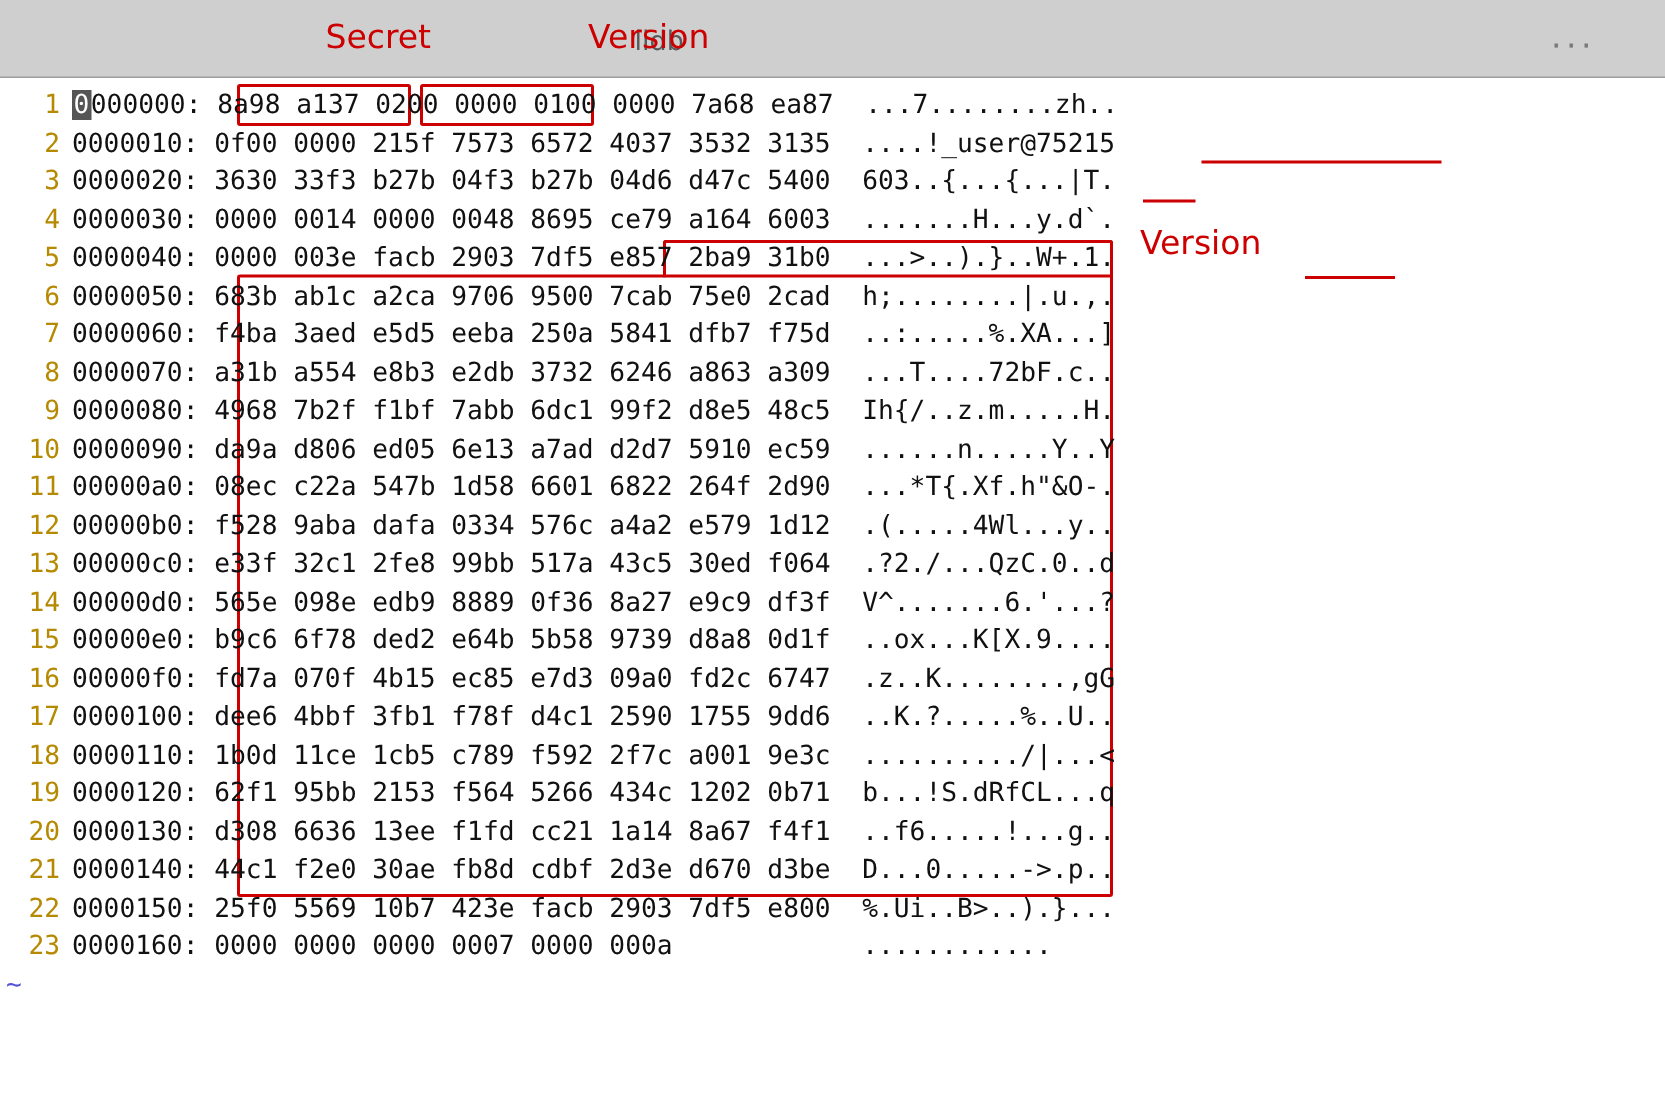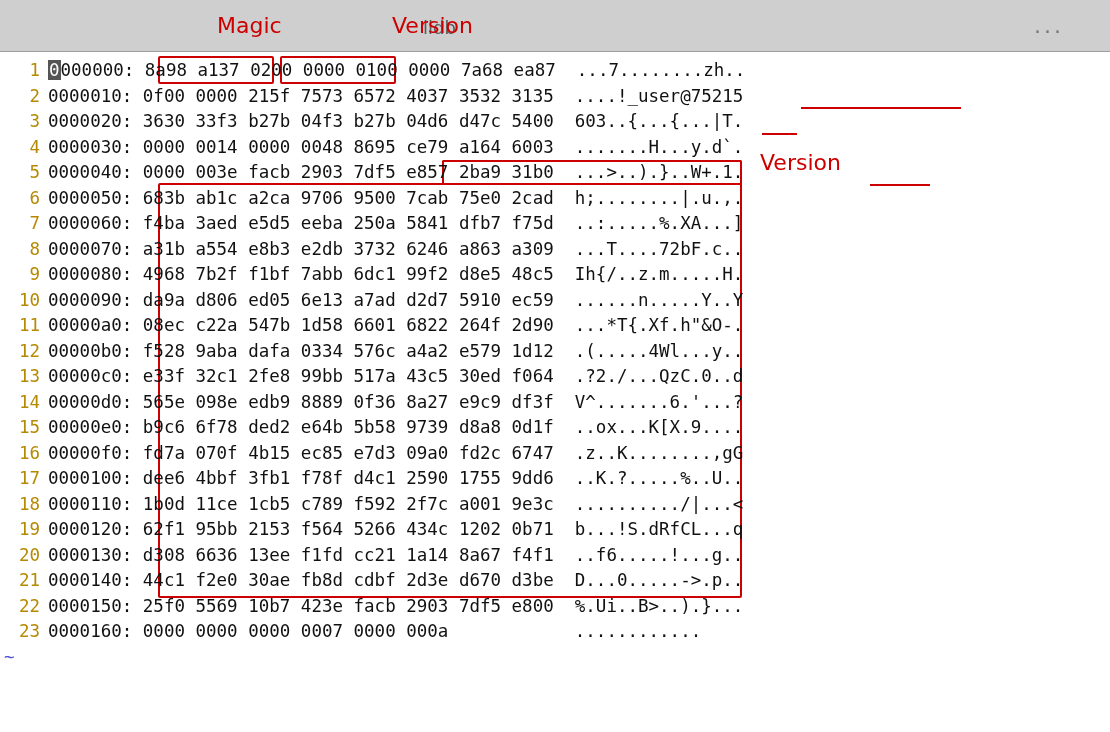--- a/index.html
+++ b/index.html
@@ -110,21 +110,21 @@
 
 </style>
 </head>
 <body>
 
 <div class="titlebar">
   <span class="tab-title">lldb</span>
   <span class="triple-dots">···</span>
 </div>
 
-<span class="anno-label lab-magic">Magic</span>
+<span class="anno-label lab-magic">Secret</span>
 <span class="anno-label lab-version">Version</span>
 <span class="anno-label lab-secret">Version</span>
 
 <div class="redbox box-magic"></div>
 <div class="redbox box-version"></div>
 <div class="box-secret-top"></div>
 <div class="redbox box-secret"></div>
 <div class="underline ul-user"></div>
 <div class="underline ul-603"></div>
 <div class="underline ul-w1"></div>

